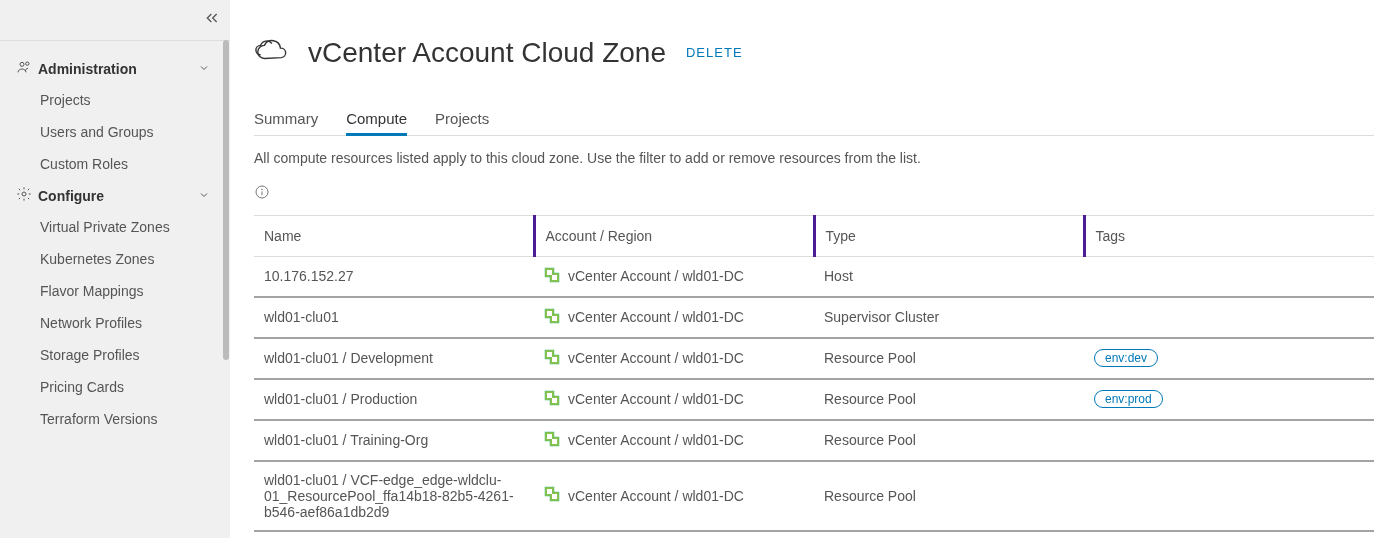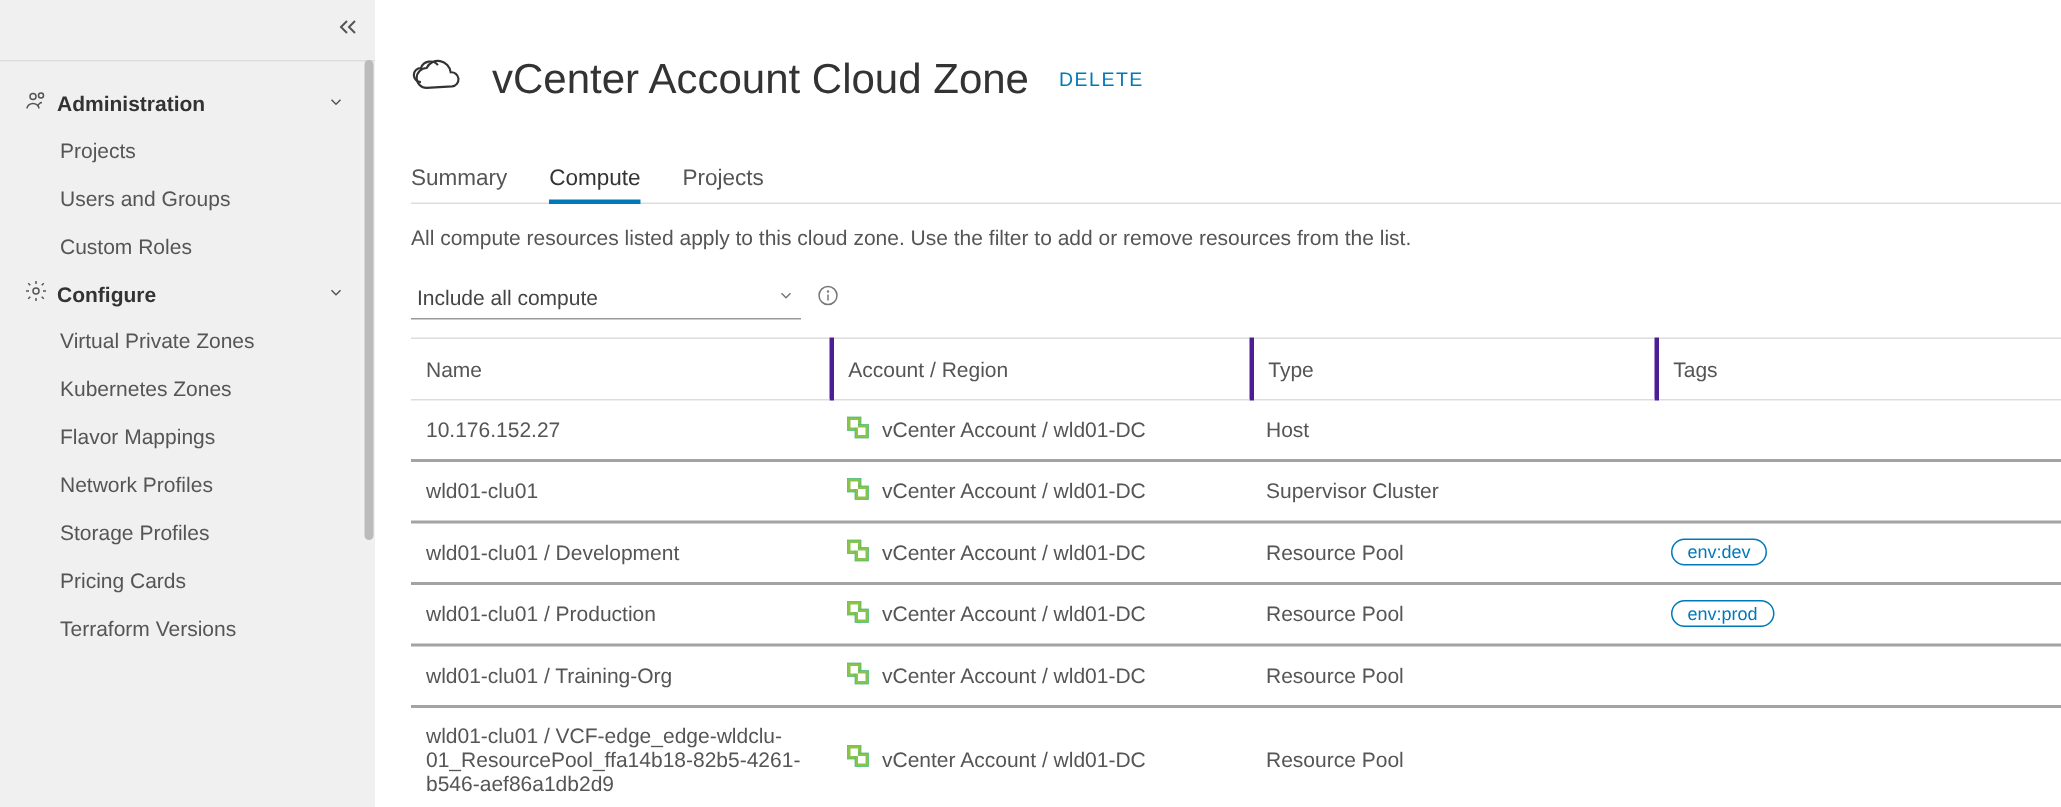--- a/index.html
+++ b/index.html
@@ -1,20 +1,20 @@
 <!DOCTYPE html>
 <html><head>
   <meta charset="utf-8">
   <style>
     * { box-sizing: border-box; }
     html, body { margin: 0; padding: 0; font-family: "Segoe UI", Arial, sans-serif; font-size: 14px; color: #444; background: #fff; }
     .app { display: flex; width: 1374px; height: 538px; overflow: hidden; }
 
     
-    .sidebar { width: 250px; background: #f0f0f0; position: relative; }
+    .sidebar { width: 230px; background: #f0f0f0; position: relative; }
     .sidebar-collapse { position: absolute; top: 10px; right: 10px; cursor: pointer; color: #555; }
     .sidebar-content { margin-top: 40px; border-top: 1px solid #ddd; padding-top: 12px; padding-right: 8px; overflow-y: auto; height: 498px; }
     .nav-header {
       display: flex; align-items: center; padding: 6px 12px 6px 16px;
       font-weight: 600; color: #333; cursor: pointer; justify-content: space-between;
     }
     .nav-header-left { display: flex; align-items: center; gap: 6px; }
     .nav-header svg.icon-sm { width: 16px; height: 16px; flex-shrink: 0; }
     .nav-sub { padding-left: 40px; padding-top: 8px; padding-bottom: 8px; color: #555; cursor: pointer; }
     .nav-sub.active { background: #fff; color: #333; }
@@ -124,28 +124,20 @@
 
     <div class="tabs">
       <div class="tab">Summary</div>
       <div class="tab active">Compute</div>
       <div class="tab">Projects</div>
     </div>
 
     <p class="desc">All compute resources listed apply to this cloud zone. Use the filter to add or remove resources from the list.</p>
 
     <div class="filter-row">
-      <div class="select-wrap">
-        <span>Include all compute</span>
-        <span class="chevron-down">
-          <svg width="12" height="12" viewBox="0 0 24 24" fill="none" stroke="#777" stroke-width="2">
-              <path d="M6 9l6 6 6-6"></path>
-            </svg>
-        </span>
-      </div>
       <span class="info-icon">
         <svg viewBox="0 0 24 24" fill="none" stroke="currentColor" stroke-width="1.5">
             <circle cx="12" cy="12" r="9"></circle>
             <line x1="12" y1="11" x2="12" y2="17"></line>
             <circle cx="12" cy="8" r="0.5" fill="currentColor"></circle>
           </svg>
       </span>
     </div>
 
     <table class="table">

